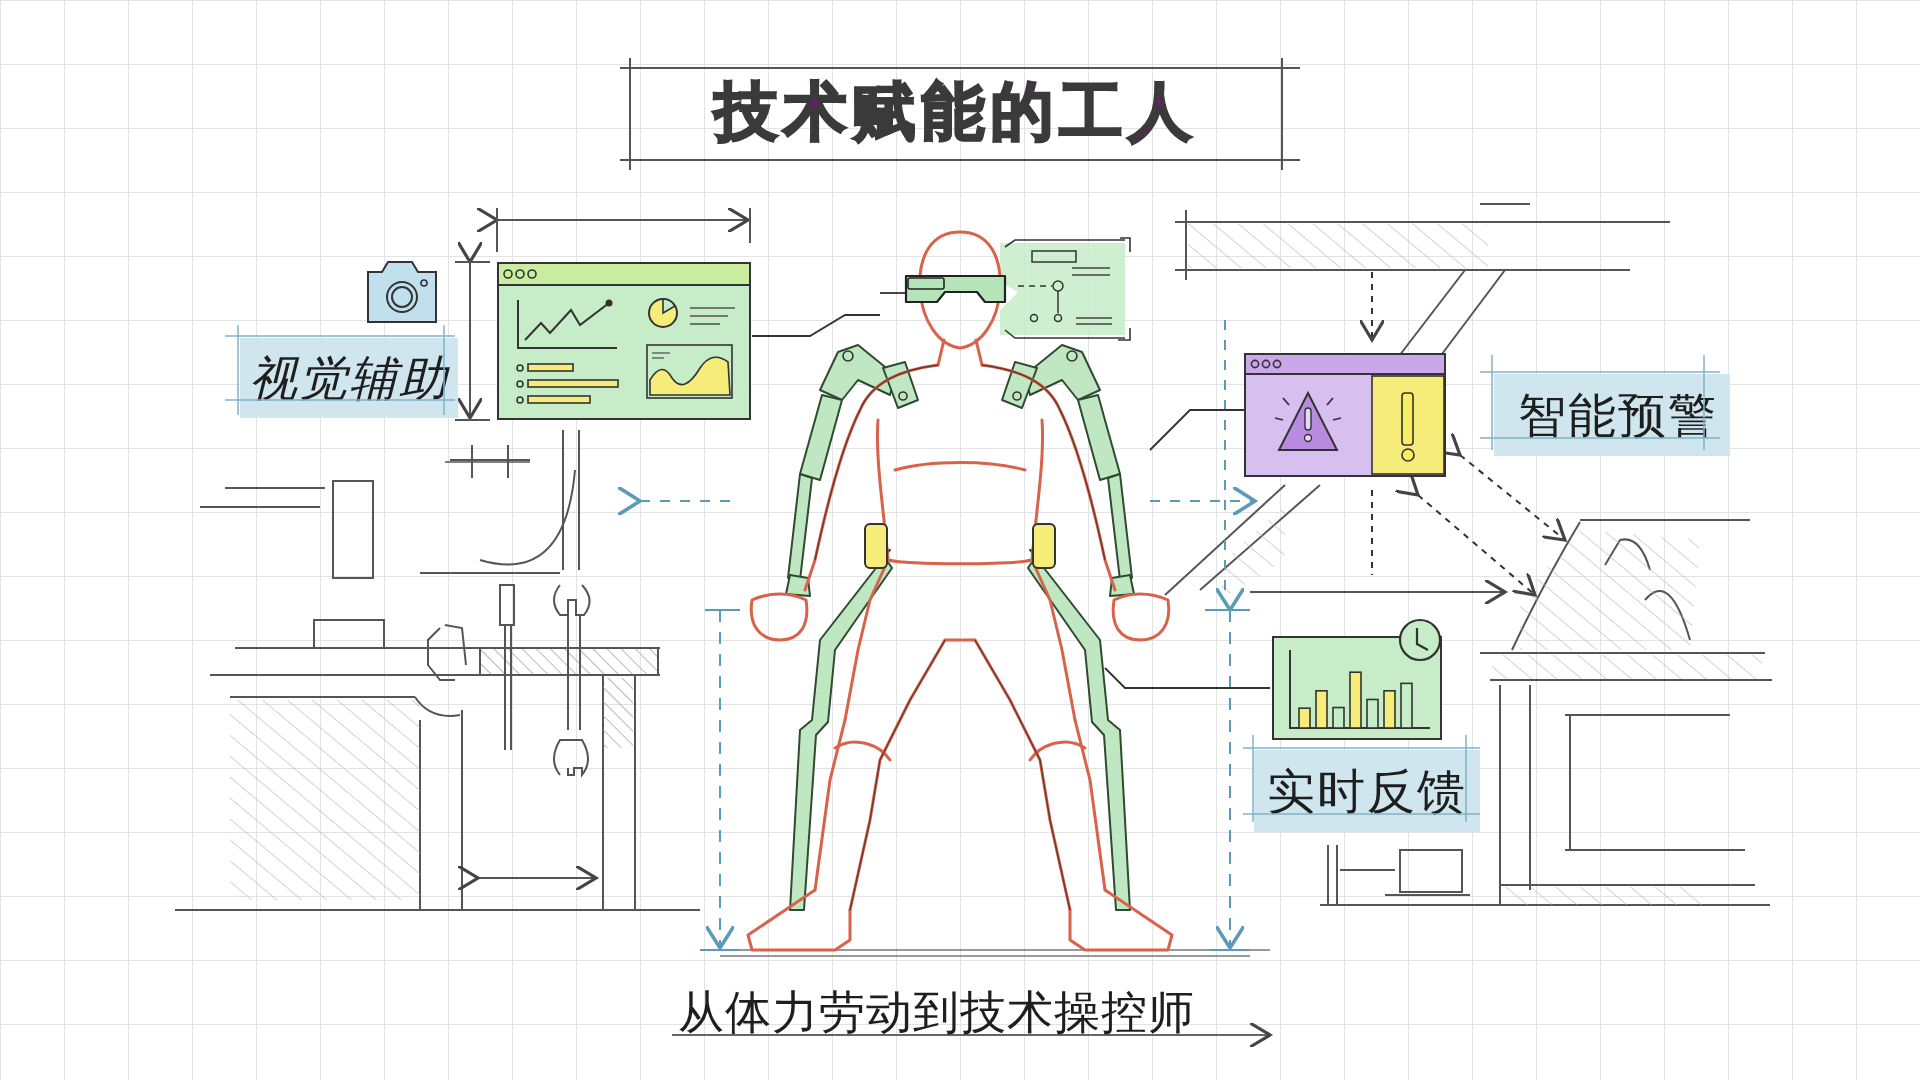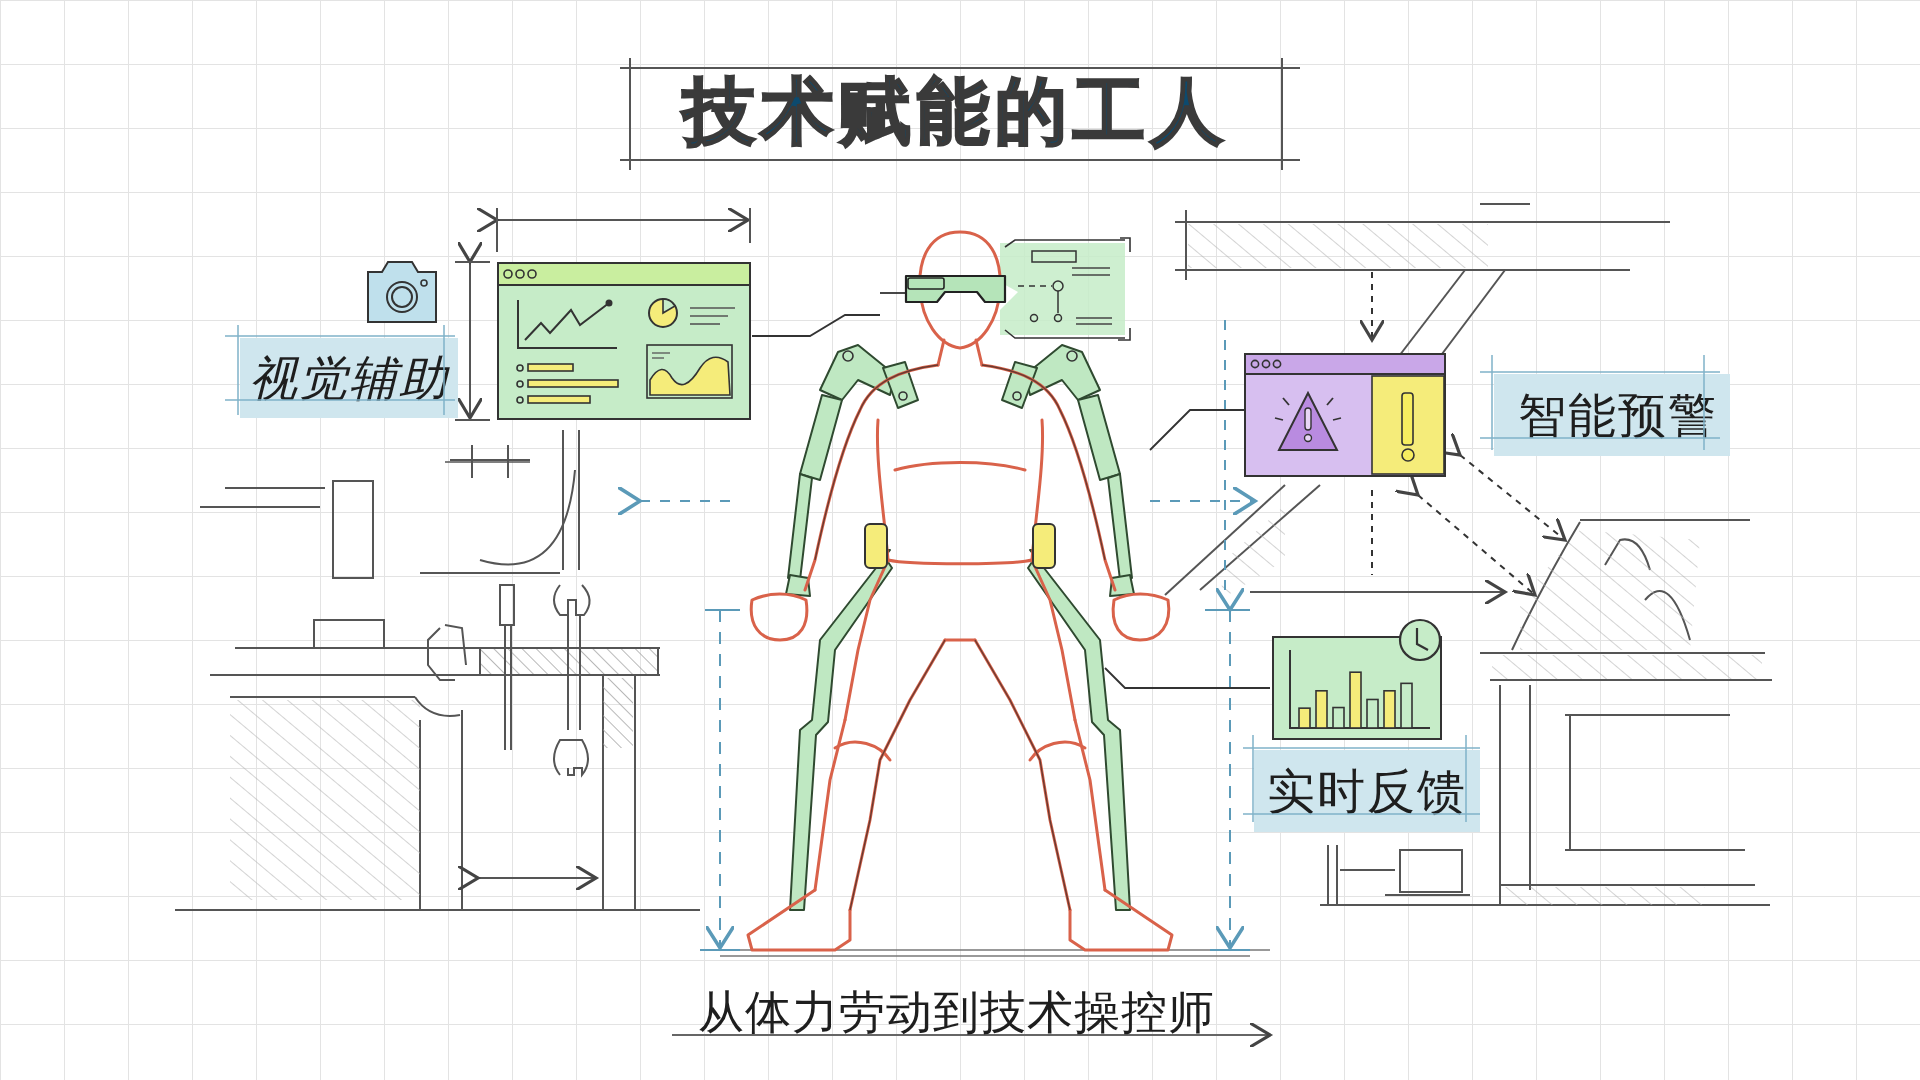--- a/index.html
+++ b/index.html
@@ -12,33 +12,33 @@
       background-size: 64px 64px;
       background-position: 0 0;
       font-family: "DejaVu Sans", "Liberation Sans", sans-serif;
     }
     .layer { position: absolute; left: 0; top: 0; width: 1920px; height: 1080px; }
     .title-box {
       position: absolute; left: 632px; top: 60px; width: 640px; height: 104px;
       display: flex; align-items: center; justify-content: center;
     }
     .title-text {
-      font-size: 72px; font-weight: bold; color: #0c4a6e; letter-spacing: 6px;
+      font-size: 63px; font-weight: bold; color: #701a75; letter-spacing: 6px;
       -webkit-text-stroke: 2.5px #3a3a3a;
       text-shadow: 1px 1px 0 #bdbdbd;
       margin-left: 8px;
     }
     .label {
       position: absolute; background: #cfe6ee; color: #1e1e1e;
       font-size: 48px; line-height: 1; padding: 10px 8px; letter-spacing: 2px;
       display: flex; align-items: center; justify-content: center;
     }
     .bottom-caption {
       position: absolute; left: 678px; top: 982px; width: 580px;
-      font-size: 46px; color: #1e1e1e; letter-spacing: 1px; white-space: nowrap; margin-left: 20px;
+      font-size: 46px; color: #1e1e1e; letter-spacing: 1px; white-space: nowrap;
     }
   </style>
 </head>
 <body>
 
 <svg class="layer" viewBox="0 0 1920 1080" xmlns="http://www.w3.org/2000/svg">
   <defs>
     <pattern id="hatch" width="10" height="10" patternUnits="userSpaceOnUse" patternTransform="rotate(-45)">
       <line x1="0" y1="0" x2="0" y2="10" stroke="#9a9a9a" stroke-width="1.4"></line>
     </pattern>

